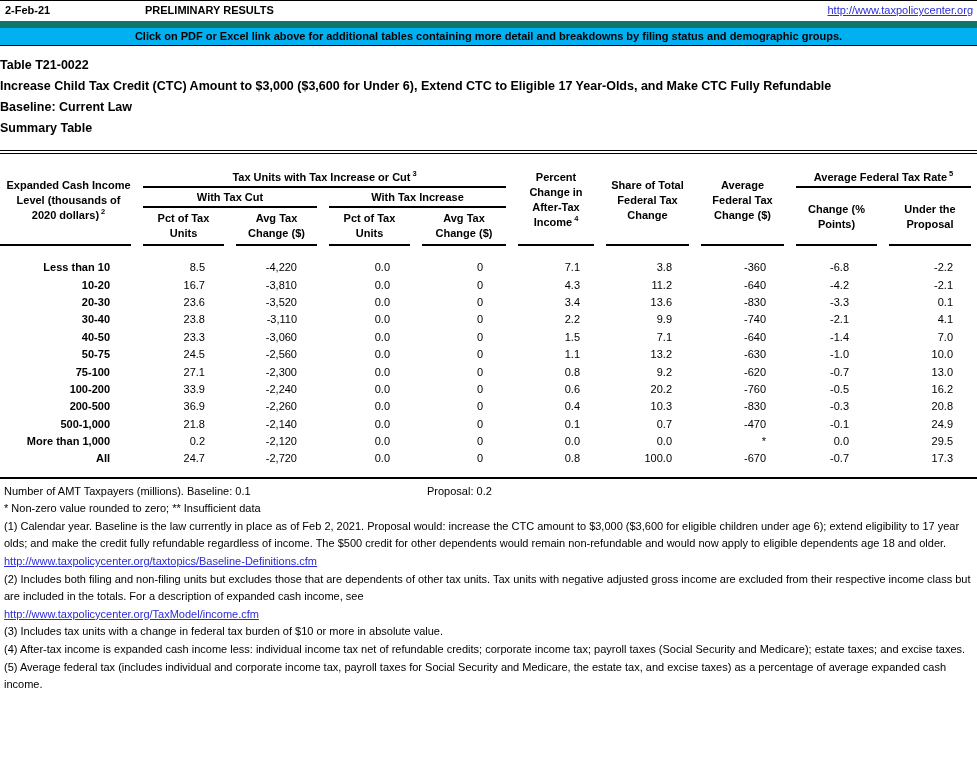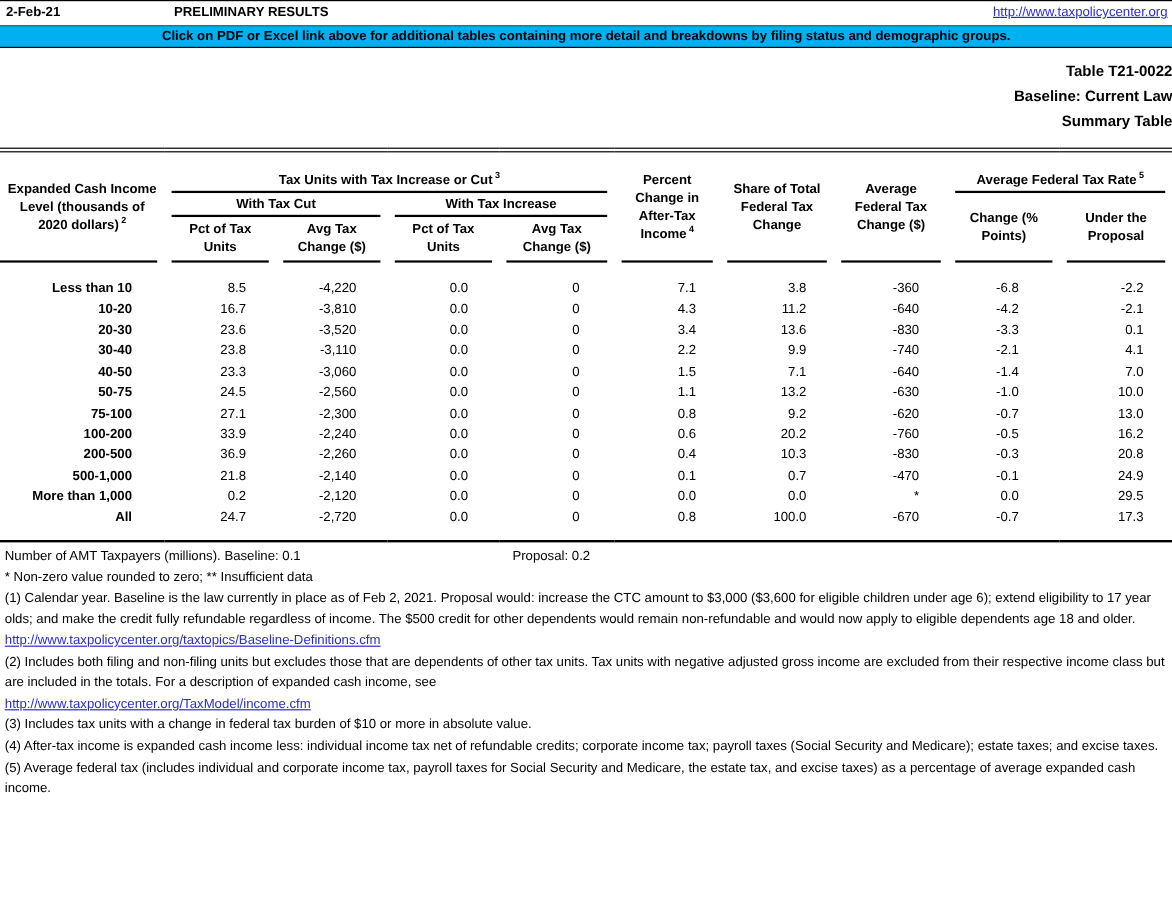--- a/index.html
+++ b/index.html
@@ -13,26 +13,26 @@
   sup{font-size:7.5px;line-height:0;margin-left:2px;}
 
   
   .topbar{position:relative;height:20px;border-top:1.5px solid #000;}
   .topbar .date{position:absolute;left:5px;top:3px;font-weight:bold;text-align:right;}
   .topbar .prelim{position:absolute;left:145px;top:3px;font-weight:bold;}
   .topbar .site{position:absolute;right:4px;top:3px;}
 
   .banner{
     height:17px;line-height:17px;
-    border-top:1px solid #0f766e;border-bottom:1px solid #000;
+    border-top:7px solid #0f766e;border-bottom:1px solid #000;
     text-align:center;font-weight:bold;
   }
 
   
-  .titles{margin-top:9px;text-align:right;font-weight:bold;}
+  .titles{margin-top:9px;text-align:left;font-weight:bold;}
   .titles .t{font-size:12.5px;line-height:21px;}
 
   
   table{
     width:977px;margin-top:11px;
     border-collapse:collapse;table-layout:fixed;
     border-top:4px double #000;
     border-bottom:2.5px solid #000;
   }
   td{position:relative;overflow:hidden;}
@@ -79,20 +79,21 @@
 <div class="topbar">
   <span class="date">2-Feb-21</span>
   <span class="prelim">PRELIMINARY RESULTS</span>
   <a class="site">http://www.taxpolicycenter.org</a>
 </div>
 
 <div class="banner" style="background:#00B0F0">Click on PDF or Excel link above for additional tables containing more detail and breakdowns by filing status and demographic groups.</div>
 
 <div class="titles">
   <div class="t">Table T21-0022</div>
+  <div class="t">Increase Child Tax Credit (CTC) Amount to $3,000 ($3,600 for Under 6), Extend CTC to Eligible 17 Year-Olds, and Make CTC Fully Refundable</div>
   <div class="t">Baseline: Current Law</div>
   <div class="t">Summary Table</div>
 </div>
 
 <table>
   <colgroup>
     <col style="width:137px">
       <col style="width:93px">
       <col style="width:93px">
       <col style="width:93px">

